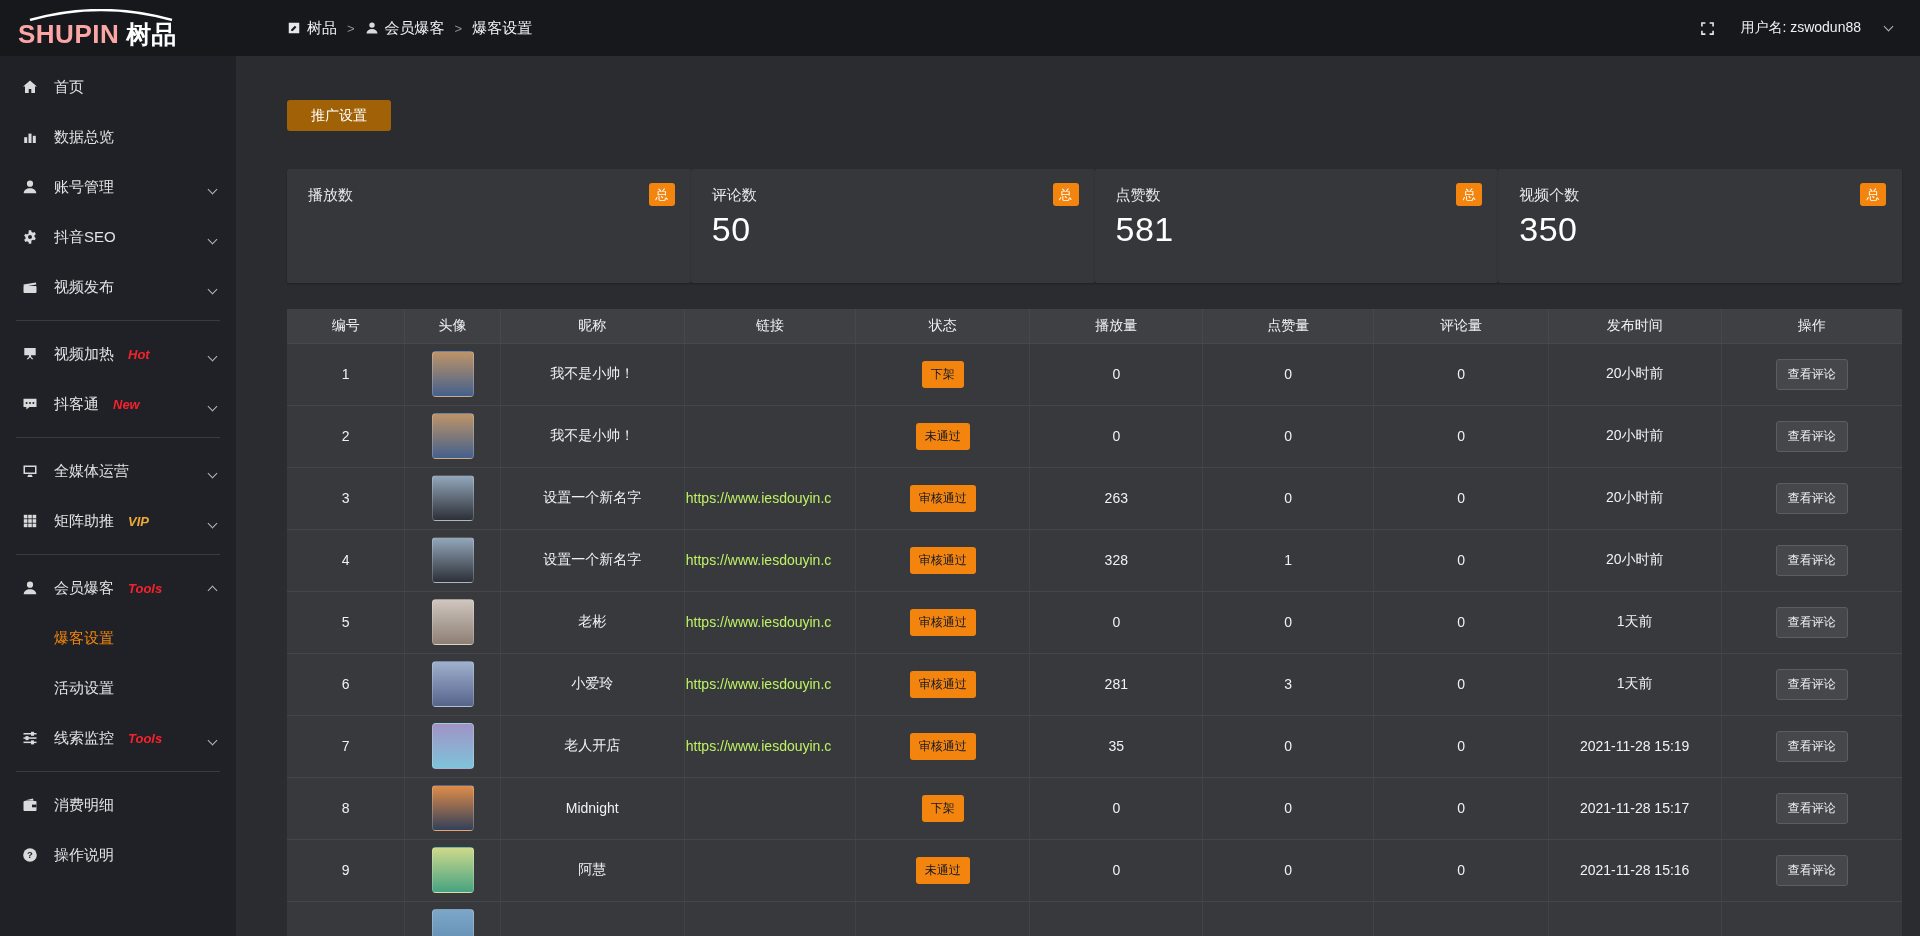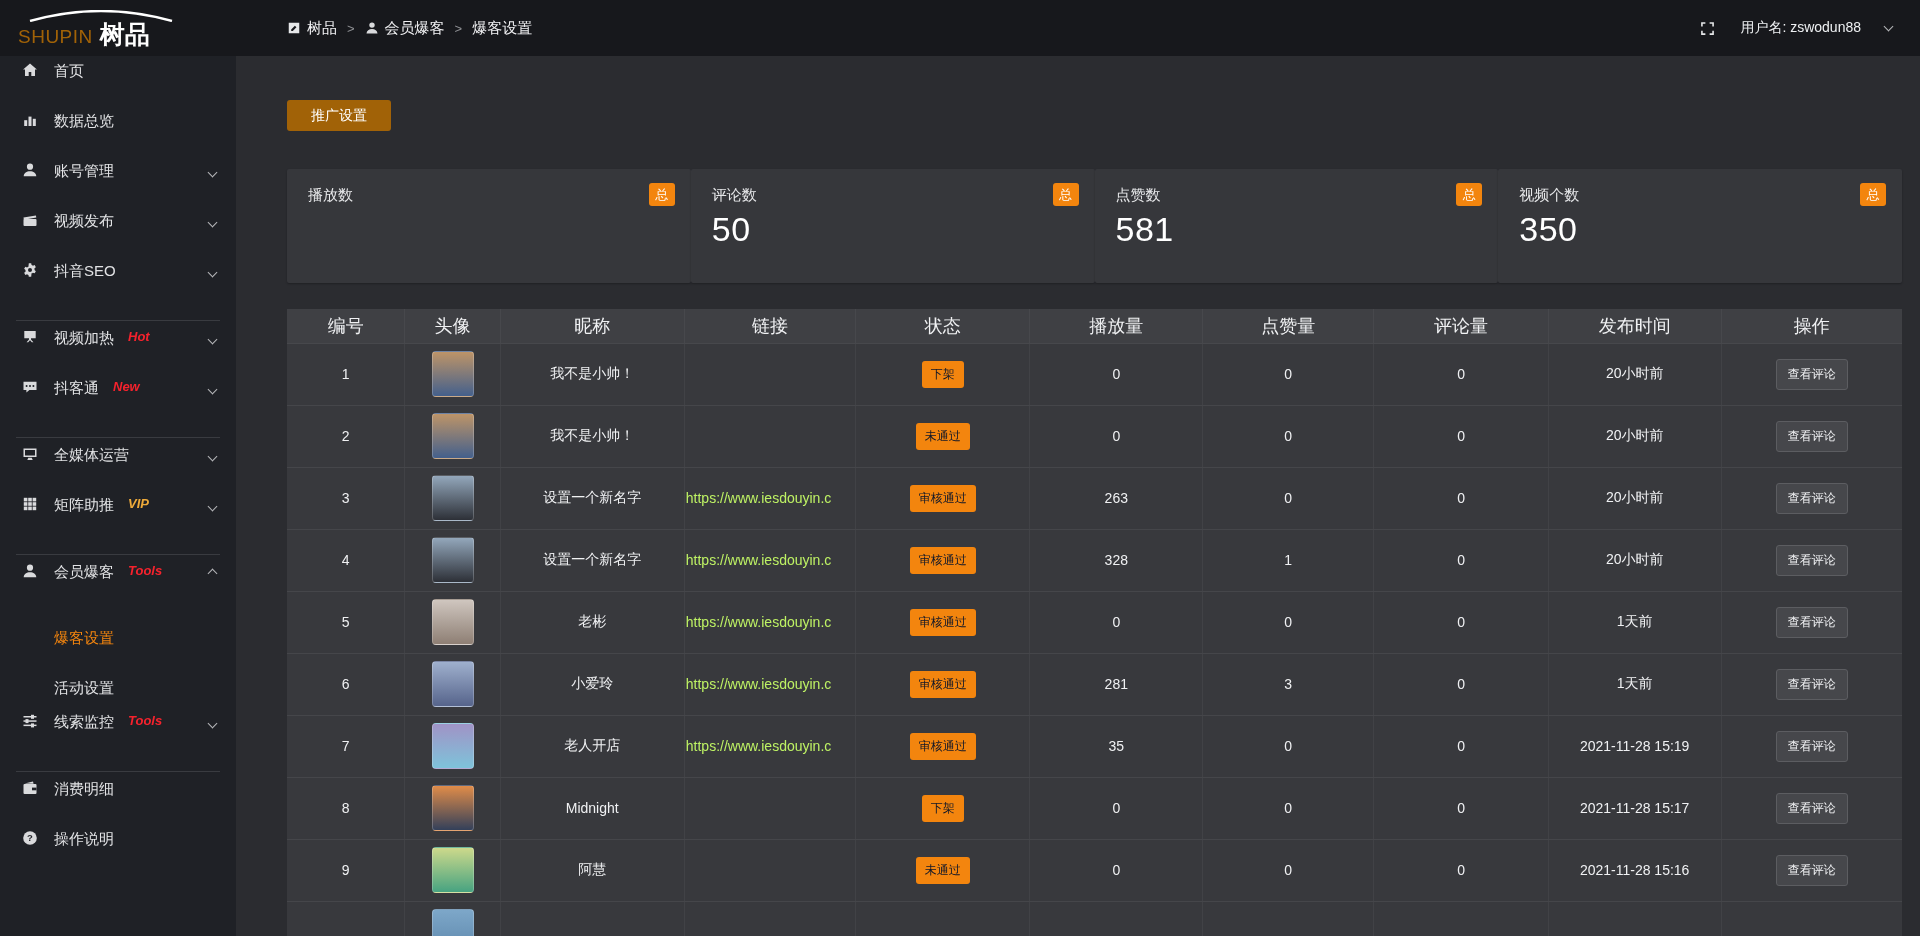--- a/index.html
+++ b/index.html
@@ -6,36 +6,36 @@
   *{box-sizing:border-box;}
   .app{position:relative;width:1920px;height:936px;overflow:hidden;background:#2b2c30;
        font-family:"Liberation Sans","DejaVu Sans",sans-serif;}
 
   
   .topbar{position:absolute;top:0;left:0;right:0;height:56px;background:#17181c;
           display:flex;align-items:center;z-index:5;}
   .logo{width:236px;flex:none;padding-left:18px;display:flex;flex-direction:column;cursor:pointer;}
   .logo-arc svg{display:block;margin-left:8px;}
   .logo-row{display:flex;align-items:baseline;line-height:1;}
-  .logo-en{font-size:19px;font-weight:400;color:#a16207;letter-spacing:.5px;}
+  .logo-en{font-size:26px;font-weight:700;color:#fca5a5;letter-spacing:.5px;}
   .logo-cn{font-size:25px;font-weight:700;color:#fff;margin-left:7px;}
   .breadcrumb{display:flex;align-items:center;margin-left:51px;color:#f2f2f4;font-size:15px;}
   .crumb{display:flex;align-items:center;gap:6px;cursor:pointer;}
   .crumb .bc-icon svg{width:14px;height:14px;display:block;}
   .crumb-sep{color:#8f9094;font-size:13px;margin:0 10px;}
   .topbar-right{margin-left:auto;display:flex;align-items:center;gap:24px;padding-right:28px;}
   .fs-btn svg{width:17px;height:17px;display:block;cursor:pointer;}
   .user-wrap{display:flex;align-items:center;gap:24px;color:#eef0f2;font-size:14px;cursor:pointer;}
   .chev{width:7px;height:7px;border-right:1.5px solid #b6b7ba;border-bottom:1.5px solid #b6b7ba;
         display:inline-block;transform:rotate(45deg);margin-top:-3px;}
   .chev.up{transform:rotate(225deg);margin-top:4px;}
 
   
   .sidebar{position:absolute;top:56px;left:0;bottom:0;width:236px;background:#1f2126;padding-top:6px;}
-  .side-item{height:50px;display:flex;align-items:flex-start;padding:0 20px 0 22px;
+  .side-item{height:50px;display:flex;align-items:center;padding:0 20px 0 22px;
              color:#e2e3e5;font-size:15px;cursor:pointer;}
   .side-item .icon{width:17px;margin-right:15px;display:flex;flex:none;}
   .side-item .icon svg{width:16px;height:16px;display:block;}
   .side-badge{font-style:italic;font-weight:700;font-size:13px;margin-left:14px;}
   .side-badge.hot{color:#f5222d;}
   .side-badge.vip{color:#efab3a;}
   .side-chev{margin-left:auto;}
   .side-divider{height:1px;background:#393b40;margin:8px 16px;}
   .side-sub{height:50px;display:flex;align-items:center;padding-left:54px;font-size:15px;
             color:#e2e3e5;cursor:pointer;}
@@ -49,21 +49,21 @@
   .cards{display:grid;grid-template-columns:repeat(4,1fr);gap:0;margin-top:38px;}
   .card{background:#36373b;border-radius:2px;height:114px;position:relative;
         padding:17px 21px;box-shadow:0 1px 2px rgba(0,0,0,.28);}
   .card-label{font-size:15px;color:#e7e8ea;}
   .card-value{font-size:34px;color:#fff;margin-top:5px;letter-spacing:.5px;}
   .card-badge{position:absolute;top:14px;right:16px;background:#f3850e;color:#fff;font-size:13px;
               width:26px;height:23px;border-radius:3px;display:flex;align-items:center;justify-content:center;}
 
   .table-wrap{margin-top:26px;}
   table{width:100%;border-collapse:collapse;table-layout:fixed;}
-  th{height:34px;background:#3f4044;color:#f0f1f3;font-weight:400;font-size:18px;
+  th{height:34px;background:#3f4044;color:#f0f1f3;font-weight:400;font-size:14px;
      border-right:1px solid #47484c;border-bottom:1px solid #47484c;}
   th:last-child{border-right:none;}
   td{height:62px;background:#38393d;color:#f0f1f3;text-align:center;font-size:14px;
      border-right:1px solid #414246;border-bottom:1px solid #45464a;overflow:hidden;white-space:nowrap;}
   td:last-child{border-right:none;}
   td.link-cell{text-align:left;padding:0 1px;}
   .link{color:#bef264;font-size:14px;cursor:pointer;}
   .avatar{width:42px;height:46px;border-radius:4px;margin:0 auto;
           border:1px solid rgba(255,255,255,.22);}
   .badge{display:inline-block;background:#f3850e;color:#0f172a;font-size:12px;padding:5px 9px;
@@ -149,34 +149,34 @@
             <svg viewBox="0 0 16 16" fill="#d9dadc">
               <path d="M8 1.6a3.1 3.1 0 110 6.2 3.1 3.1 0 010-6.2zM1.7 14.2c.3-3.2 2.9-5 6.3-5s6 1.8 6.3 5z"></path>
             </svg>
           </span>
           <span>账号管理</span>
           <span class="side-chev"><span class="chev"></span></span>
         </div>
         <div class="side-item">
           <span class="icon">
             <svg viewBox="0 0 16 16" fill="#d9dadc">
+              <path fill-rule="evenodd" d="M6.8 1.2h2.4l.35 1.8c.5.16.96.41 1.37.72l1.74-.63 1.2 2.06-1.4 1.17c.07.27.1.56.1.86s-.03.59-.1.86l1.4 1.17-1.2 2.06-1.74-.63c-.41.31-.87.56-1.37.72L9.2 14.8H6.8l-.35-1.78a4.9 4.9 0 01-1.37-.72l-1.74.63-1.2-2.06 1.4-1.17a4.9 4.9 0 010-1.72l-1.4-1.17 1.2-2.06 1.74.63c.41-.31.87-.56 1.37-.72zM8 6a2 2 0 100 4 2 2 0 000-4z"></path>
+            </svg>
+          </span>
+          <span>抖音SEO</span>
+          <span class="side-chev"><span class="chev"></span></span>
+        </div>
+        <div class="side-item">
+          <span class="icon">
+            <svg viewBox="0 0 16 16" fill="#d9dadc">
               <path d="M1.5 5.6l12.4-2.2.4 2.1L1.9 7.7z"></path>
               <rect x="1.5" y="7" width="13" height="7" rx="1"></rect>
             </svg>
           </span>
           <span>视频发布</span>
-          <span class="side-chev"><span class="chev"></span></span>
-        </div>
-        <div class="side-item">
-          <span class="icon">
-            <svg viewBox="0 0 16 16" fill="#d9dadc">
-              <path fill-rule="evenodd" d="M6.8 1.2h2.4l.35 1.8c.5.16.96.41 1.37.72l1.74-.63 1.2 2.06-1.4 1.17c.07.27.1.56.1.86s-.03.59-.1.86l1.4 1.17-1.2 2.06-1.74-.63c-.41.31-.87.56-1.37.72L9.2 14.8H6.8l-.35-1.78a4.9 4.9 0 01-1.37-.72l-1.74.63-1.2-2.06 1.4-1.17a4.9 4.9 0 010-1.72l-1.4-1.17 1.2-2.06 1.74.63c.41-.31.87-.56 1.37-.72zM8 6a2 2 0 100 4 2 2 0 000-4z"></path>
-            </svg>
-          </span>
-          <span>抖音SEO</span>
           <span class="side-chev"><span class="chev"></span></span>
         </div>
         <div class="side-divider"></div>
         <div class="side-item">
           <span class="icon">
             <svg viewBox="0 0 16 16" fill="#d9dadc">
               <path d="M2.3 2h11.4v7.2H9v1.2l2.4 2.8H9.8L8 11.2 6.2 13.2H4.6L7 10.4V9.2H2.3z"></path>
             </svg>
           </span>
           <span>视频加热</span>

